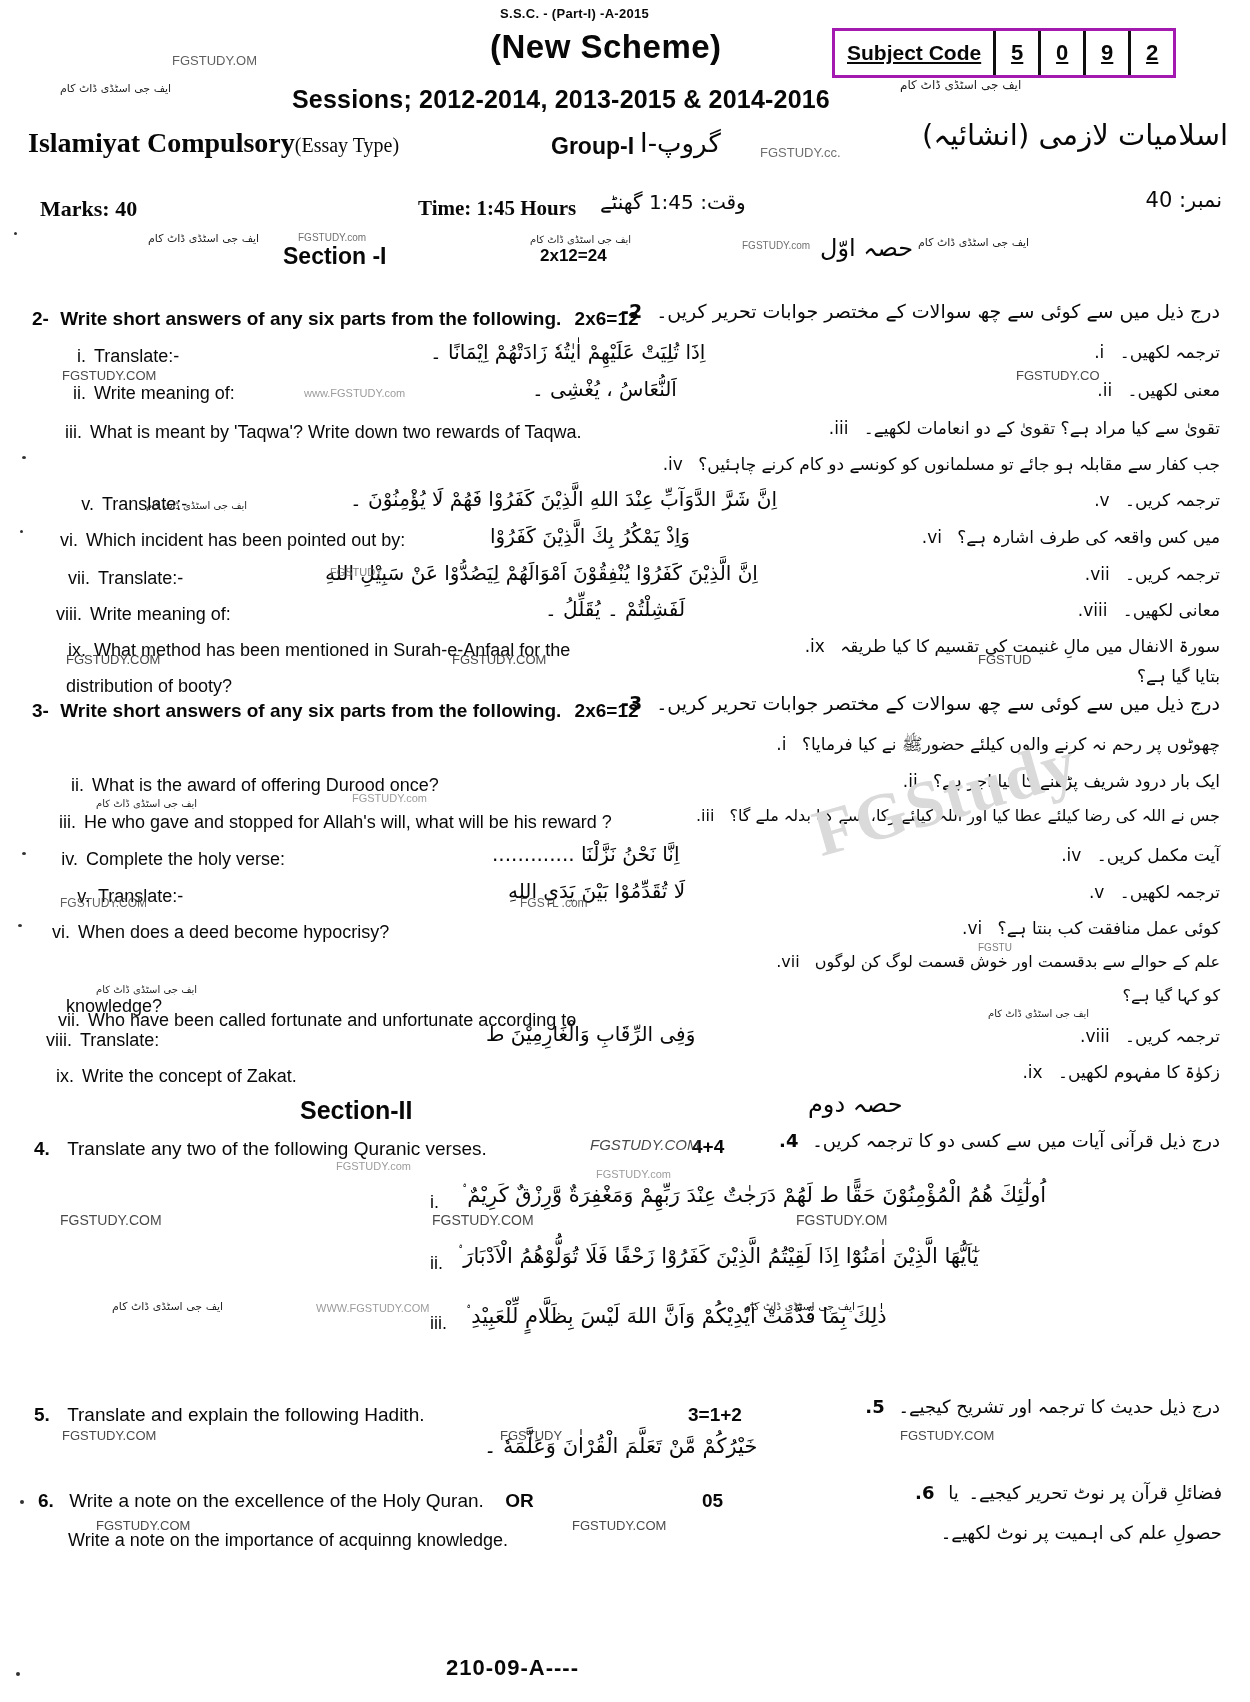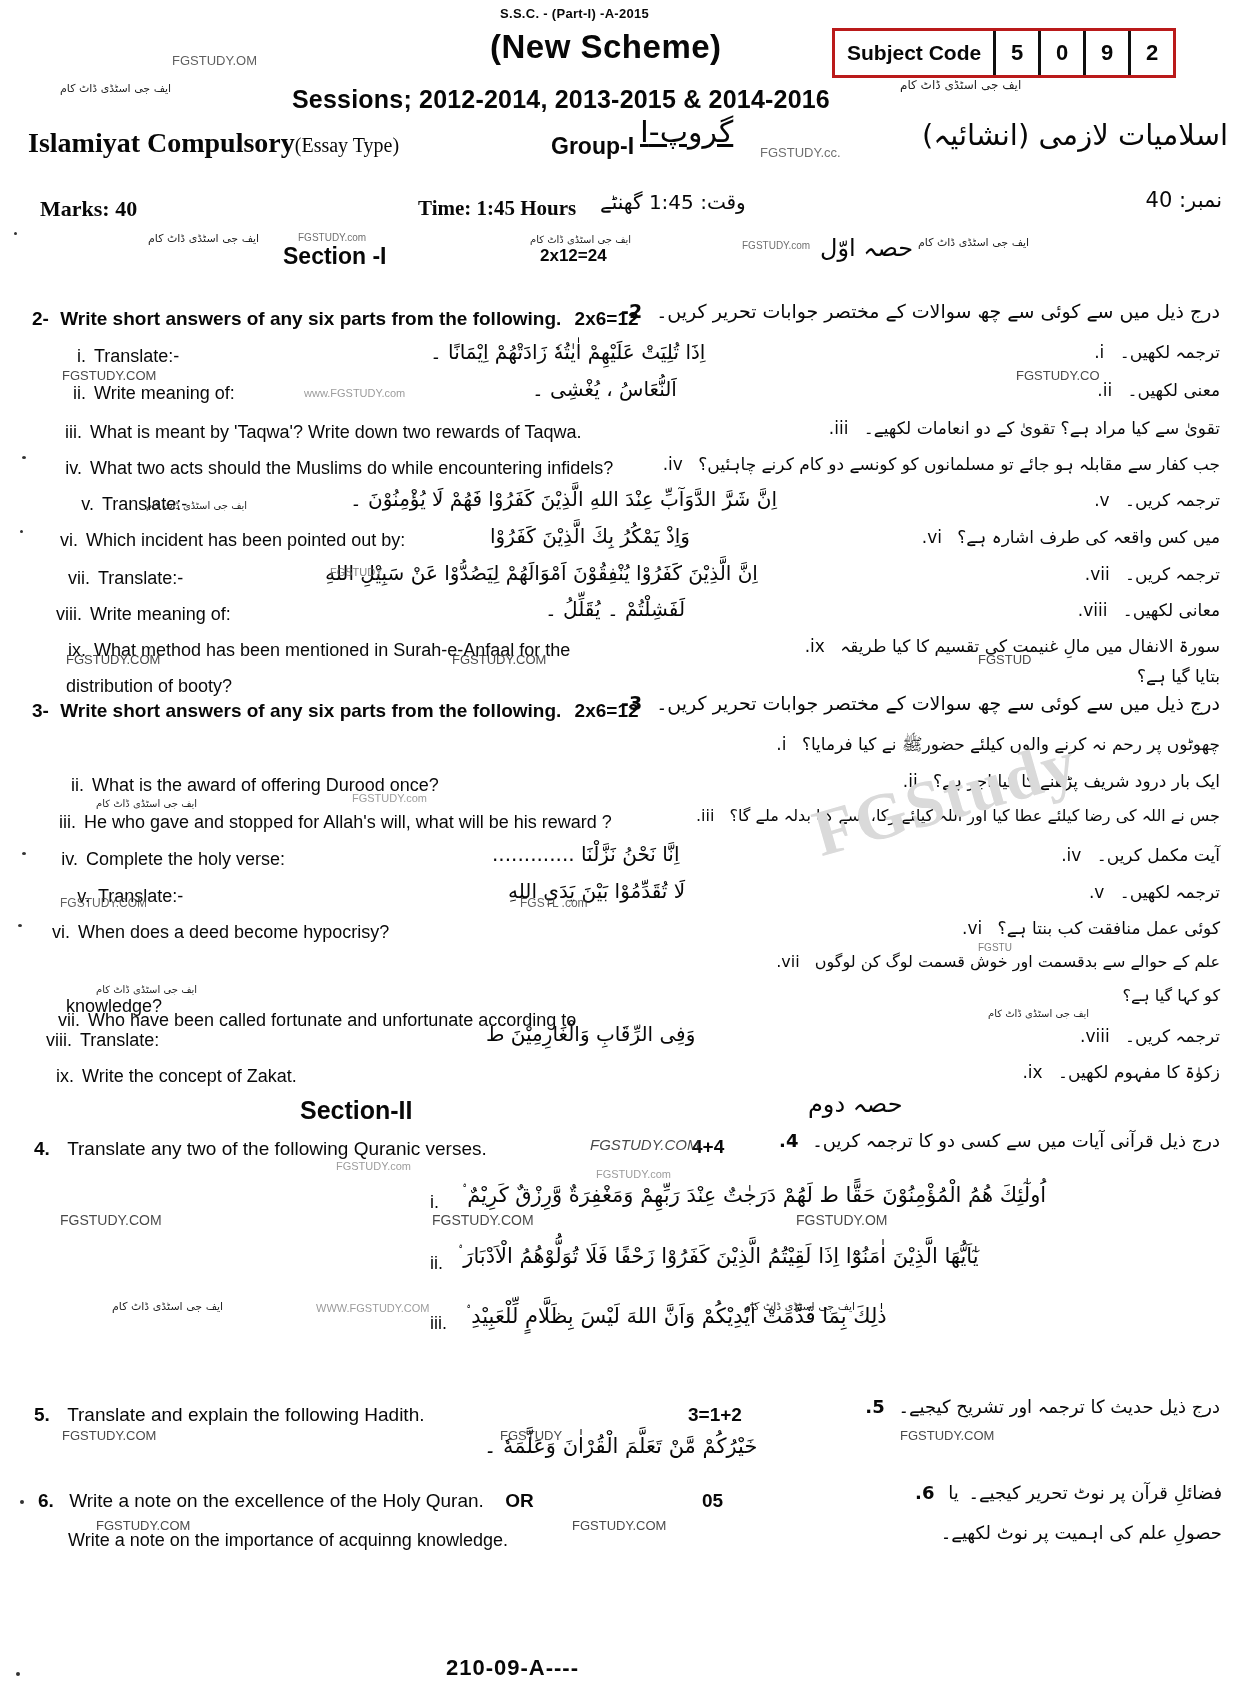--- a/index.html
+++ b/index.html
@@ -39,21 +39,21 @@
   .rollbox .urdu-note{
     position:absolute;right:6px;top:6px;font-size:9px;
     font-family:"DejaVu Sans",sans-serif;direction:rtl;
   }
   .newscheme{
     left:490px;top:28px;font-size:33px;font-weight:bold;
     font-family:"Liberation Sans",sans-serif;letter-spacing:.5px;text-align:right;
   }
   .subjectcode{
     position:absolute;left:832px;top:28px;height:44px;
-    border:3px solid #b91c1c;display:flex;align-items:stretch;background:#fff;
+    border:3px solid #a21caf;display:flex;align-items:stretch;background:#fff;text-decoration:underline;
   }
   .subjectcode .sc-lbl{
     display:flex;align-items:center;padding:0 12px;font-size:21px;
     font-weight:bold;font-family:"Liberation Sans",sans-serif;
   }
   .subjectcode .sc-d{
     width:42px;display:flex;align-items:center;justify-content:center;
     border-left:3px solid #111;font-size:22px;font-weight:bold;
   }
   .sessions{
@@ -61,21 +61,21 @@
   }
   .subj-en{
     left:28px;top:127px;font-size:28px;font-weight:bold;
     font-family:"Liberation Serif", serif;
   }
   .subj-en .small{font-size:20px;font-weight:normal;}
   .group-en{
     left:551px;top:133px;font-size:23px;font-weight:bold;
   }
   .group-ur{
-    left:640px;top:114px;font-size:30px;text-decoration:underline;
+    left:640px;top:128px;font-size:26px;
   }
   .subj-ur{
     right:22px;top:118px;font-size:29px;
   }
   .marks{
     left:40px;top:196px;font-size:22px;font-weight:bold;
     font-family:"Liberation Serif", serif;
   }
   .time{
     left:418px;top:196px;font-size:21px;font-weight:bold;
@@ -200,23 +200,20 @@
   </div>
 
   <div class="qrow-en" style="left:48px;top:422px;">
     <span class="rn">iii.</span><span>What is meant by 'Taqwa'? Write down two rewards of Taqwa.</span>
   </div>
   <div class="urdu-r ur" style="right:30px;top:418px;">
     <span>تقویٰ سے کیا مراد ہے؟ تقویٰ کے دو انعامات لکھیے۔</span>
     <span style="margin-right:10px;">iii.</span>
   </div>
 
-  <div class="qrow-en" style="left:48px;top:458px;">
-    <span class="rn">iv.</span><span>What two acts should the Muslims do while encountering infidels?</span>
-  </div>
   <div class="urdu-r ur" style="right:30px;top:454px;">
     <span>جب کفار سے مقابلہ ہو جائے تو مسلمانوں کو کونسے دو کام کرنے چاہئیں؟</span>
     <span style="margin-right:10px;">iv.</span>
   </div>
 
   <div class="qrow-en" style="left:60px;top:494px;">
     <span class="rn">v.</span><span>Translate:-</span>
   </div>
   <div class="arab" style="left:350px;top:487px;">اِنَّ شَرَّ الدَّوَآبِّ عِنْدَ اللهِ الَّذِيْنَ كَفَرُوْا فَهُمْ لَا يُؤْمِنُوْنَ ۔</div>
   <div class="urdu-r ur" style="right:30px;top:490px;">

